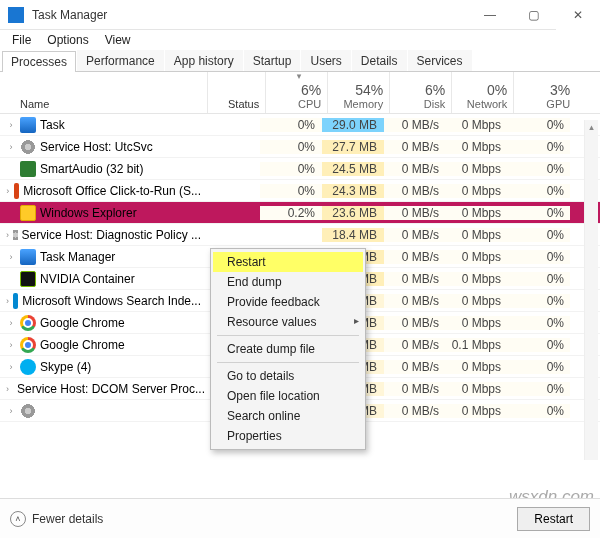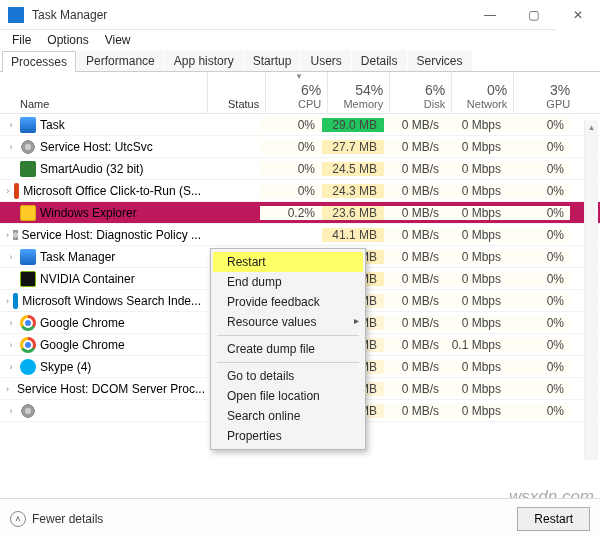--- a/index.html
+++ b/index.html
@@ -27,21 +27,21 @@
   .list { }
   .row { display: flex; align-items: center; height: 22px; border-bottom: 1px solid #f2f2f2; }
   .row.selected { background: #be185d; }
   .cell { padding: 0 6px 0 4px; border-right: 1px solid transparent; overflow: hidden; white-space: nowrap; text-overflow: ellipsis; }
   .cell.nm { flex: 0 0 208px; display: flex; align-items: center; gap: 4px; padding-left: 6px; }
   .cell.st { flex: 0 0 52px; text-align: center; color: #2a8; }
   .cell.num { flex: 0 0 62px; text-align: right; color: #444; }
   .heat0 { background: #fffdf4; }
   .heat1 { background: #fff6d8; }
   .heat2 { background: #ffefb8; }
-  .heat3 { background: #22c55e; padding-left: 8px; }
+  .heat3 { background: #7dd3fc; padding-left: 8px; }
   .expander { width: 10px; color: #888; font-size: 9px; display: inline-block; text-align: center; }
   .proc-icon { width: 16px; height: 16px; display: inline-block; border-radius: 2px; }
   .ic-start { background: linear-gradient(#4aa3ff,#1565c0); }
   .ic-gear { background: radial-gradient(circle at 50% 50%, #ccc 30%, #999 31%, #999 60%, transparent 61%); }
   .ic-audio { background: #2e7d32; }
   .ic-office { background: #d84315; }
   .ic-folder { background: #ffca28; border: 1px solid #e0a800; }
   .ic-tm { background: linear-gradient(#4aa3ff,#1565c0); }
   .ic-nv { background: #111; border: 1px solid #76b900; }
   .ic-ms { background: #0288d1; }
@@ -187,21 +187,21 @@
       <div class="cell num heat0" style="border-right:none">0%</div>
     </div>
     <div class="row">
       <div class="cell nm">
         <span class="expander">›</span>
         <span class="proc-icon ic-gear"></span>
         <span>Service Host: Diagnostic Policy ...</span>
       </div>
       <div class="cell st"></div>
       <div class="cell num heat0"></div>
-      <div class="cell num heat2">41.1 MB</div>
+      <div class="cell num heat2">18.4 MB</div>
       <div class="cell num heat0">0 MB/s</div>
       <div class="cell num heat0">0 Mbps</div>
       <div class="cell num heat0" style="border-right:none">0%</div>
     </div>
     <div class="row">
       <div class="cell nm">
         <span class="expander">›</span>
         <span class="proc-icon ic-tm"></span>
         <span>Task Manager</span>
       </div>

